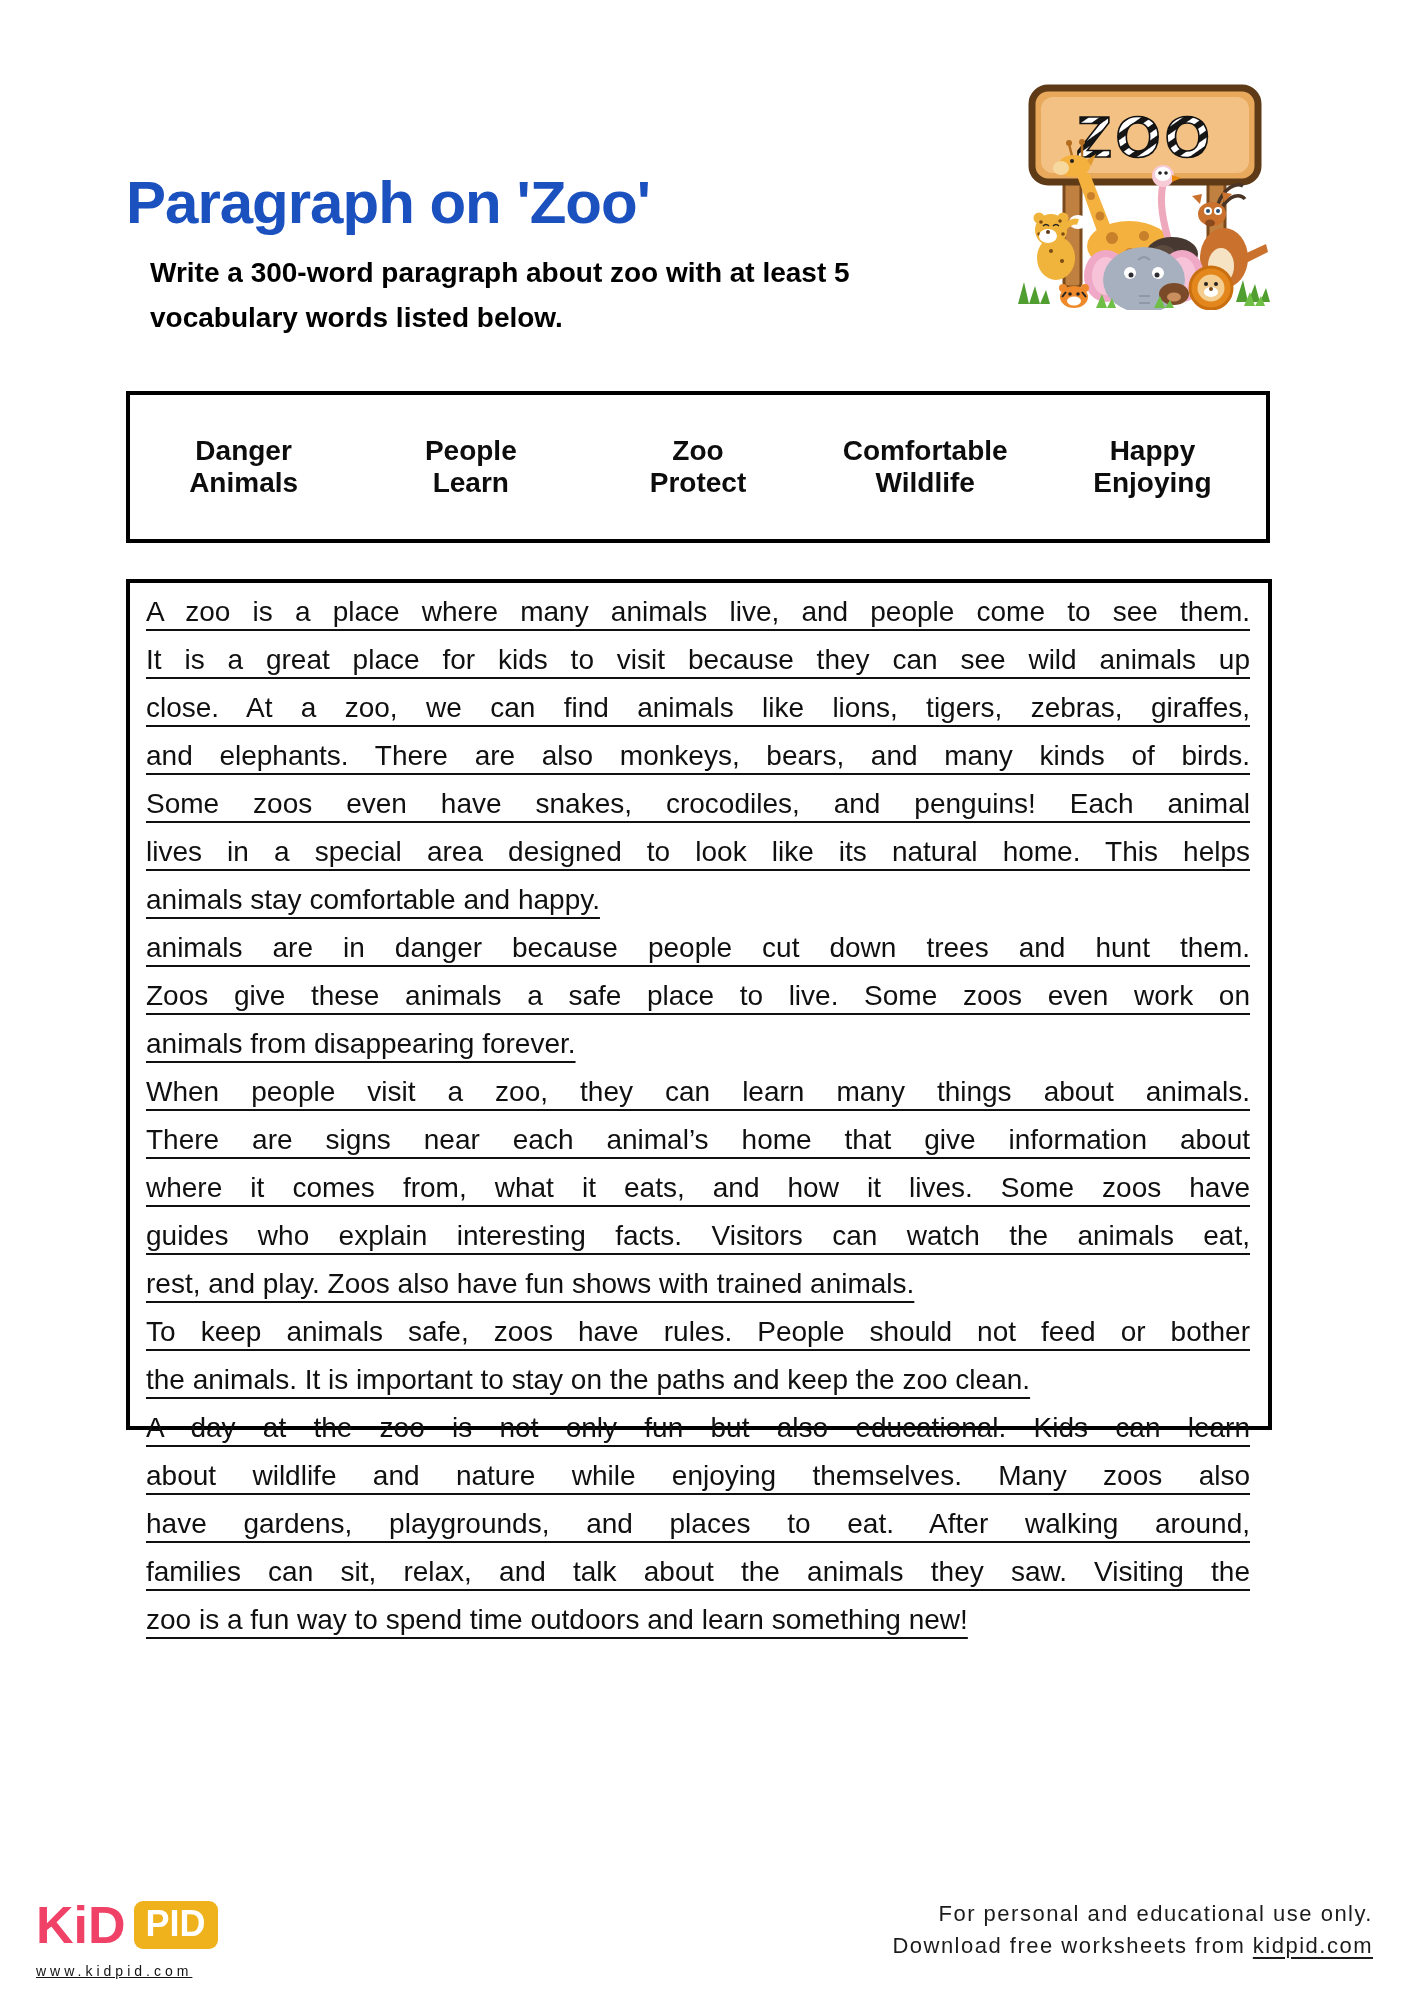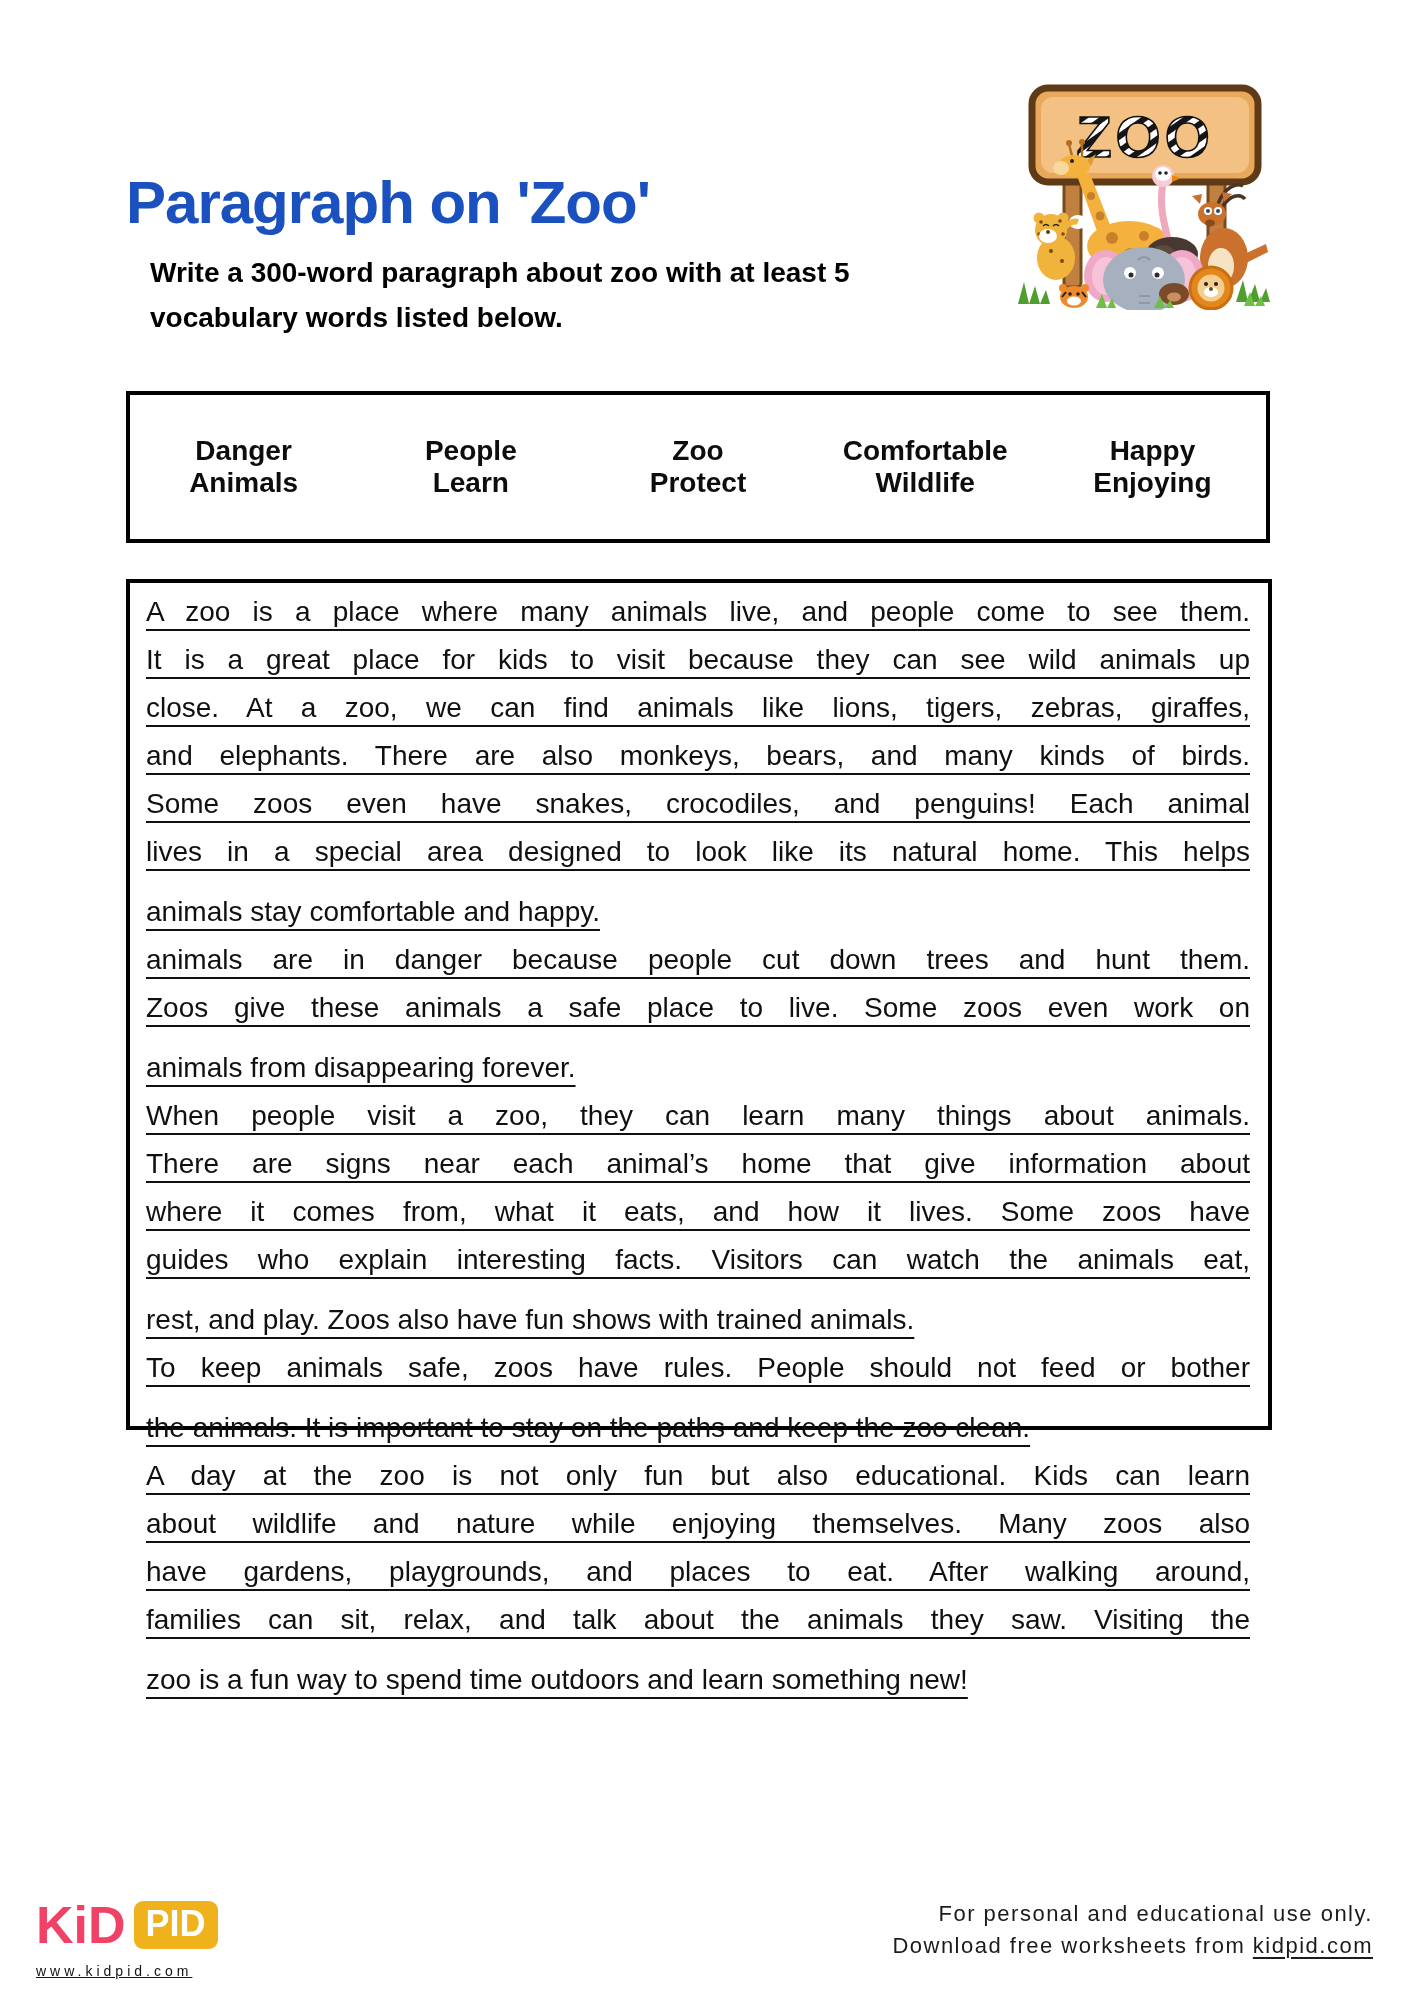--- a/index.html
+++ b/index.html
@@ -55,21 +55,21 @@
     text-align: justify;
     text-align-last: justify;
     line-height: 48px;
     font-size: 28px;
     color: #101010;
     text-decoration: underline;
     text-decoration-thickness: 2px;
     text-underline-offset: 8px;
     overflow: hidden;
   }
-  .pline-end { text-align-last: left; margin-top: 12px; }
+  .pline-end { text-align-last: left; }
 
   
   .logo-block { position: absolute; left: 36px; top: 1895px; }
   .logo-row { display: flex; align-items: center; }
   .logo-kid {
     font-size: 52px; font-weight: bold; letter-spacing: 0px;
     color: #EF4266;
   }
   .logo-pid {
     margin-left: 8px;

